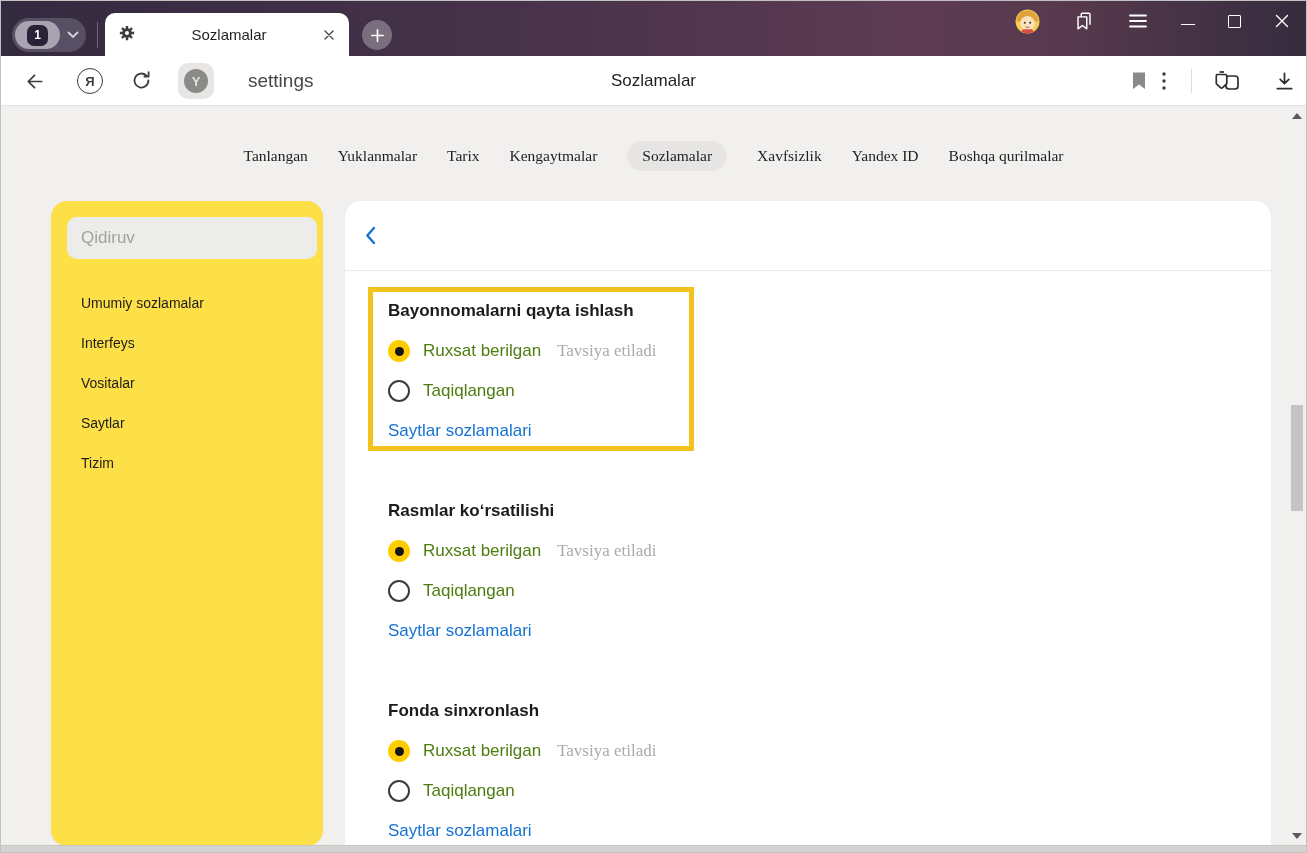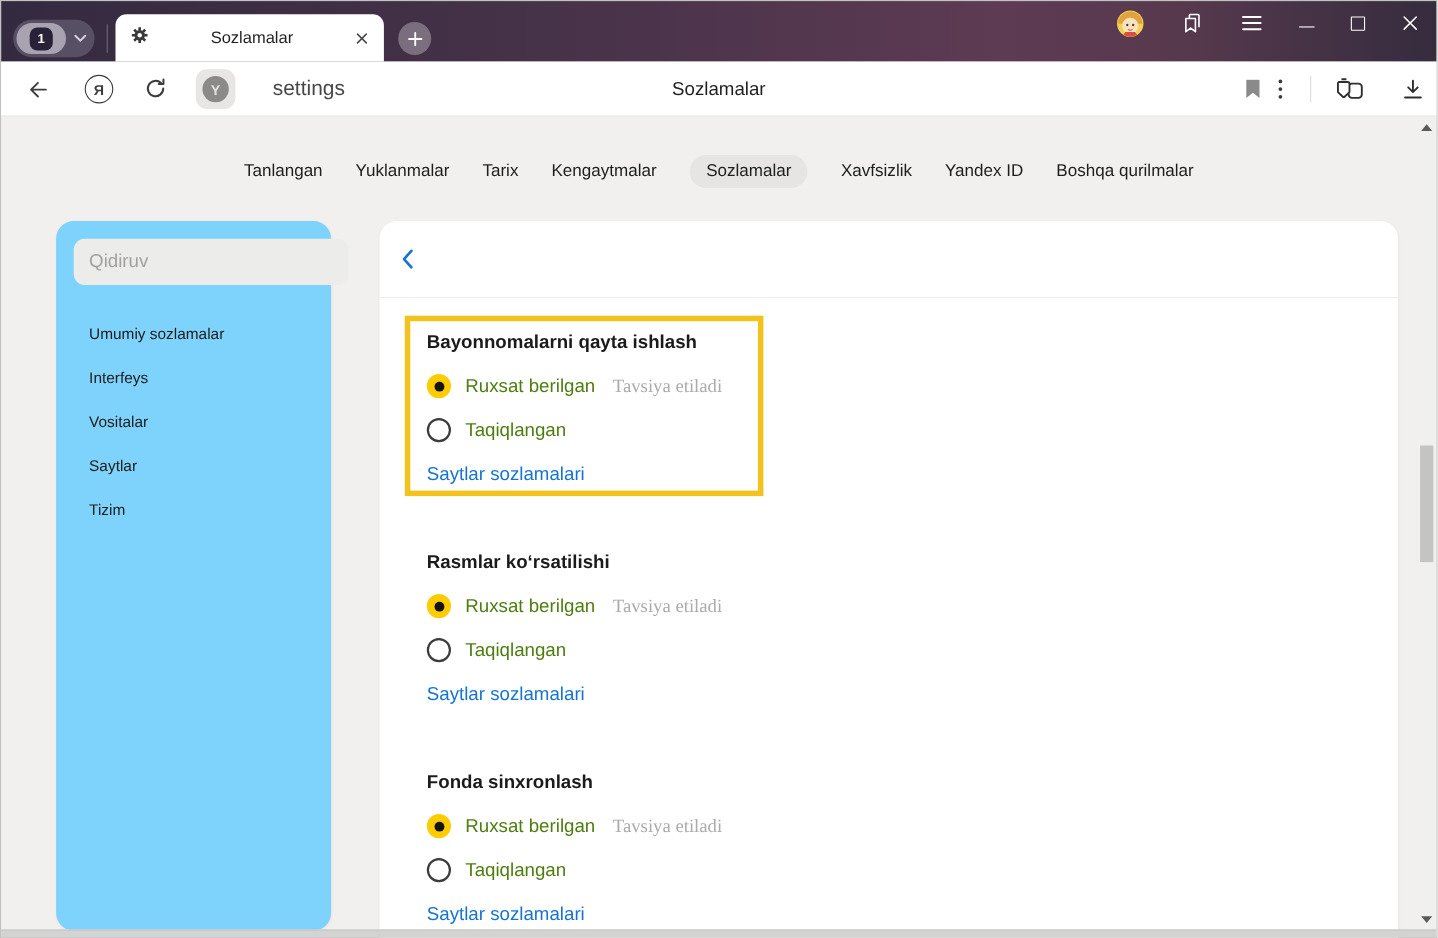--- a/index.html
+++ b/index.html
@@ -38,25 +38,25 @@
   .site-badge { left:177px; top:7px; width:36px; height:36px; background:#e7e6e4; border-radius:10px; }
   .site-badge .yc { width:24px; height:24px; border-radius:50%; background:#8b8a88; color:#e2e1df;
     font-size:13px; font-weight:bold; display:flex; align-items:center; justify-content:center; }
   .url-text { left:235px; top:0; height:50px; font-size:19px; color:#474747;margin-left:12px; }
   .tb-title { left:0; right:0; top:0; height:50px; font-size:17px; color:#1f1f1f; pointer-events:none; }
   .tb-div2 { left:1190px; top:13px; width:1px; height:24px; background:#ddd; }
 
   
   .nav { position:absolute; top:139px; left:0; right:0; height:32px; display:flex;
     justify-content:center; align-items:center; gap:30px; font-size:15.5px; color:#1e1e1e; }
-  .nav-item { cursor:pointer; white-space:nowrap; }
+  .nav-item { cursor:pointer; white-space:nowrap;font-family:Liberation Serif, serif; }
   .nav-item.active { background:#e6e5e3; border-radius:16px; padding:6px 15px; }
 
   
-  .sidebar-card { position:absolute; left:50px; top:200px; width:250px; height:645px; background:#7dd3fc;
+  .sidebar-card { position:absolute; left:50px; top:200px; width:272px; height:645px; background:#fde047;
     border-radius:16px; box-shadow:0 1px 3px rgba(0,0,0,.04); }
   .search { display:block; width:250px; height:42px; margin:16px; background:#ececea; border:none;
     border-radius:10px; padding:0 14px; font-size:17px; color:#555; font-family:"Liberation Sans",sans-serif; outline:none; }
   .search::placeholder { color:#a3a19e; }
   .side-list { list-style:none; margin-top:24px; }
   .side-item { height:40px; display:flex; align-items:center; padding-left:30px; font-size:14px;
     color:#1c1c1c; cursor:pointer; }
 
   .main-card { position:absolute; left:344px; top:200px; width:926px; height:653px; background:#fff;
     border-radius:16px 16px 0 0; box-shadow:0 1px 3px rgba(0,0,0,.04); }

